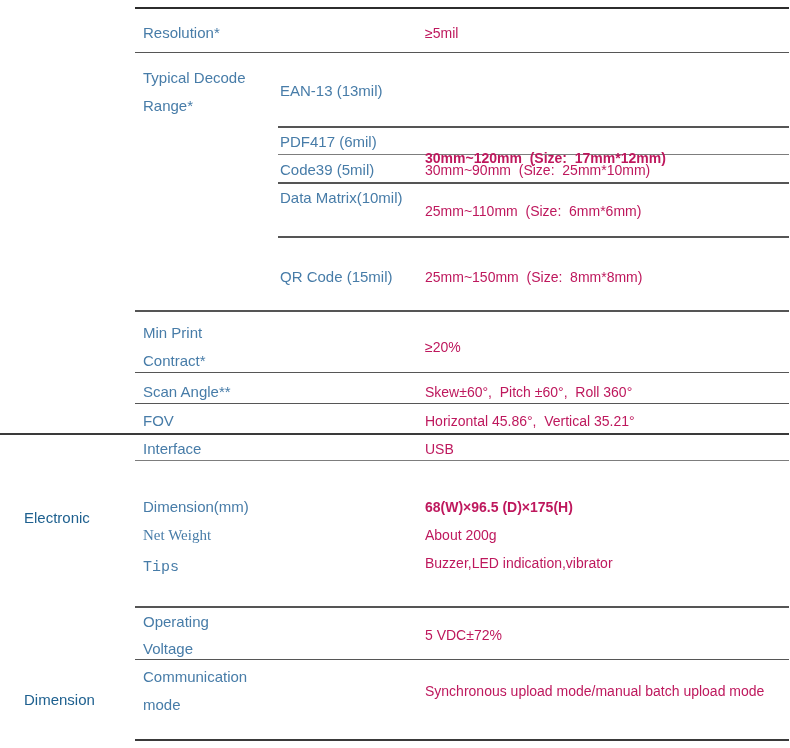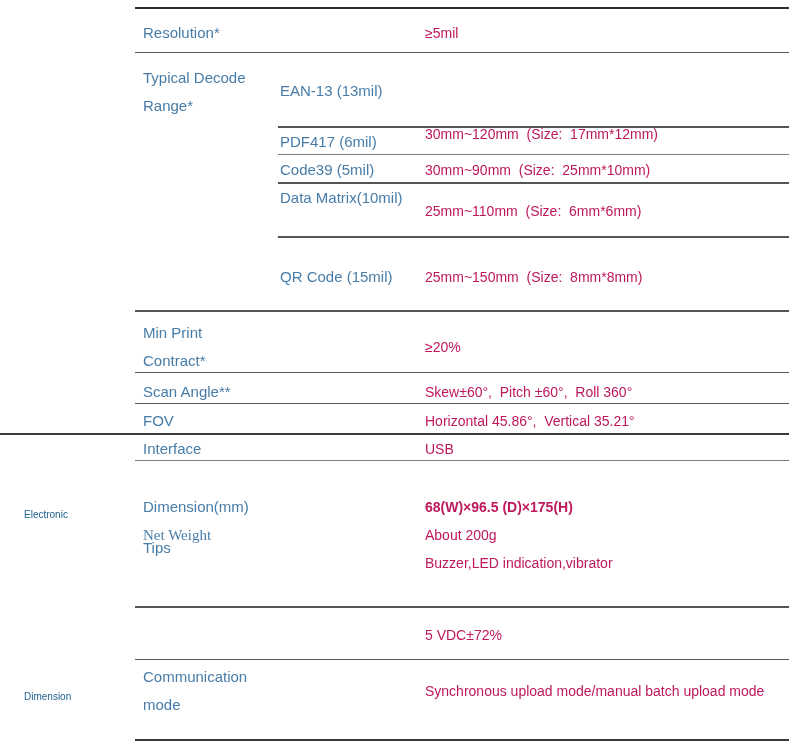--- a/index.html
+++ b/index.html
@@ -20,43 +20,43 @@
   .hr-sa     { left:135px; top:403px; background:#565656; }
   .hr-fov    { left:0;     top:433px; height:2px; background:#3a3a3a; }
   .hr-int    { left:135px; top:460px; background:#7d7d7d; }
   .hr-ovt    { left:135px; top:606px; height:2px; background:#555555; }
   .hr-ovb    { left:135px; top:659px; background:#565656; }
   .hr-bottom { left:135px; top:739px; height:2px; background:#3a3a3a; }
 
   .lbl { position:absolute; left:143px; color:#477ca8; font-size:15px; line-height:28px; }
   .sub { position:absolute; left:280px; color:#477ca8; font-size:15px; line-height:28px; }
   .val { position:absolute; left:425px; color:#be185d; font-size:14px; line-height:29px; white-space:pre-wrap; }
-  .sec { position:absolute; left:24px;  color:#1e608f; font-size:10px; }
+  .sec { position:absolute; left:24px;  color:#1e608f; font-size:15px; }
 
   .lbl-resolution { top:19px; }
   .lbl-decode     { top:64px;  width:125px; }
   .lbl-mpc        { top:319px; width:115px; }
   .lbl-scan       { top:378px; }
   .lbl-fov        { top:407px; }
   .lbl-interface  { top:435px; }
   .lbl-dimension  { top:493px; }
   .lbl-weight     { top:521px;font-family:Liberation Serif, serif; }
-  .lbl-tips       { top:534px; }
+  .lbl-tips       { top:554px;font-family:Liberation Mono, monospace; }
   .lbl-voltage    { top:608px; width:100px; line-height:27px; }
   .lbl-comm       { top:663px; width:140px; }
 
   .sub-ean  { top:77px; }
   .sub-pdf  { top:128px; }
   .sub-c39  { top:156px; }
   .sub-dm   { top:184px; width:125px; }
   .sub-qr   { top:263px; }
 
   .val-resolution { top:19px; }
   .val-ean  { top:77px; }
-  .val-pdf  { top:120px; }
+  .val-pdf  { top:144px;font-weight:bold; }
   .val-c39  { top:156px; }
   .val-dm   { top:197px; }
   .val-qr   { top:263px; }
   .val-mpc  { top:333px; }
   .val-scan { top:378px; }
   .val-fov  { top:407px; }
   .val-int  { top:435px; }
   .val-dim  { top:493px;font-weight:bold; }
   .val-wt   { top:521px; }
   .val-tips { top:549px; }
@@ -91,20 +91,21 @@
 
   <div class="lbl lbl-resolution">Resolution*</div>
   <div class="lbl lbl-decode">Typical Decode Range*</div>
   <div class="lbl lbl-mpc">Min Print Contract*</div>
   <div class="lbl lbl-scan">Scan Angle**</div>
   <div class="lbl lbl-fov">FOV</div>
   <div class="lbl lbl-interface">Interface</div>
   <div class="lbl lbl-dimension">Dimension(mm)</div>
   <div class="lbl lbl-weight">Net Weight</div>
   <div class="lbl lbl-tips">Tips</div>
+  <div class="lbl lbl-voltage">Operating Voltage</div>
   <div class="lbl lbl-comm">Communication mode</div>
 
   <div class="sub sub-ean">EAN-13 (13mil)</div>
   <div class="sub sub-pdf">PDF417 (6mil)</div>
   <div class="sub sub-c39">Code39 (5mil)</div>
   <div class="sub sub-dm">Data Matrix(10mil)</div>
   <div class="sub sub-qr">QR Code (15mil)</div>
 
   <div class="val val-resolution">≥5mil</div>
   <div class="val val-pdf">30mm~120mm  (Size:  17mm*12mm)</div>

